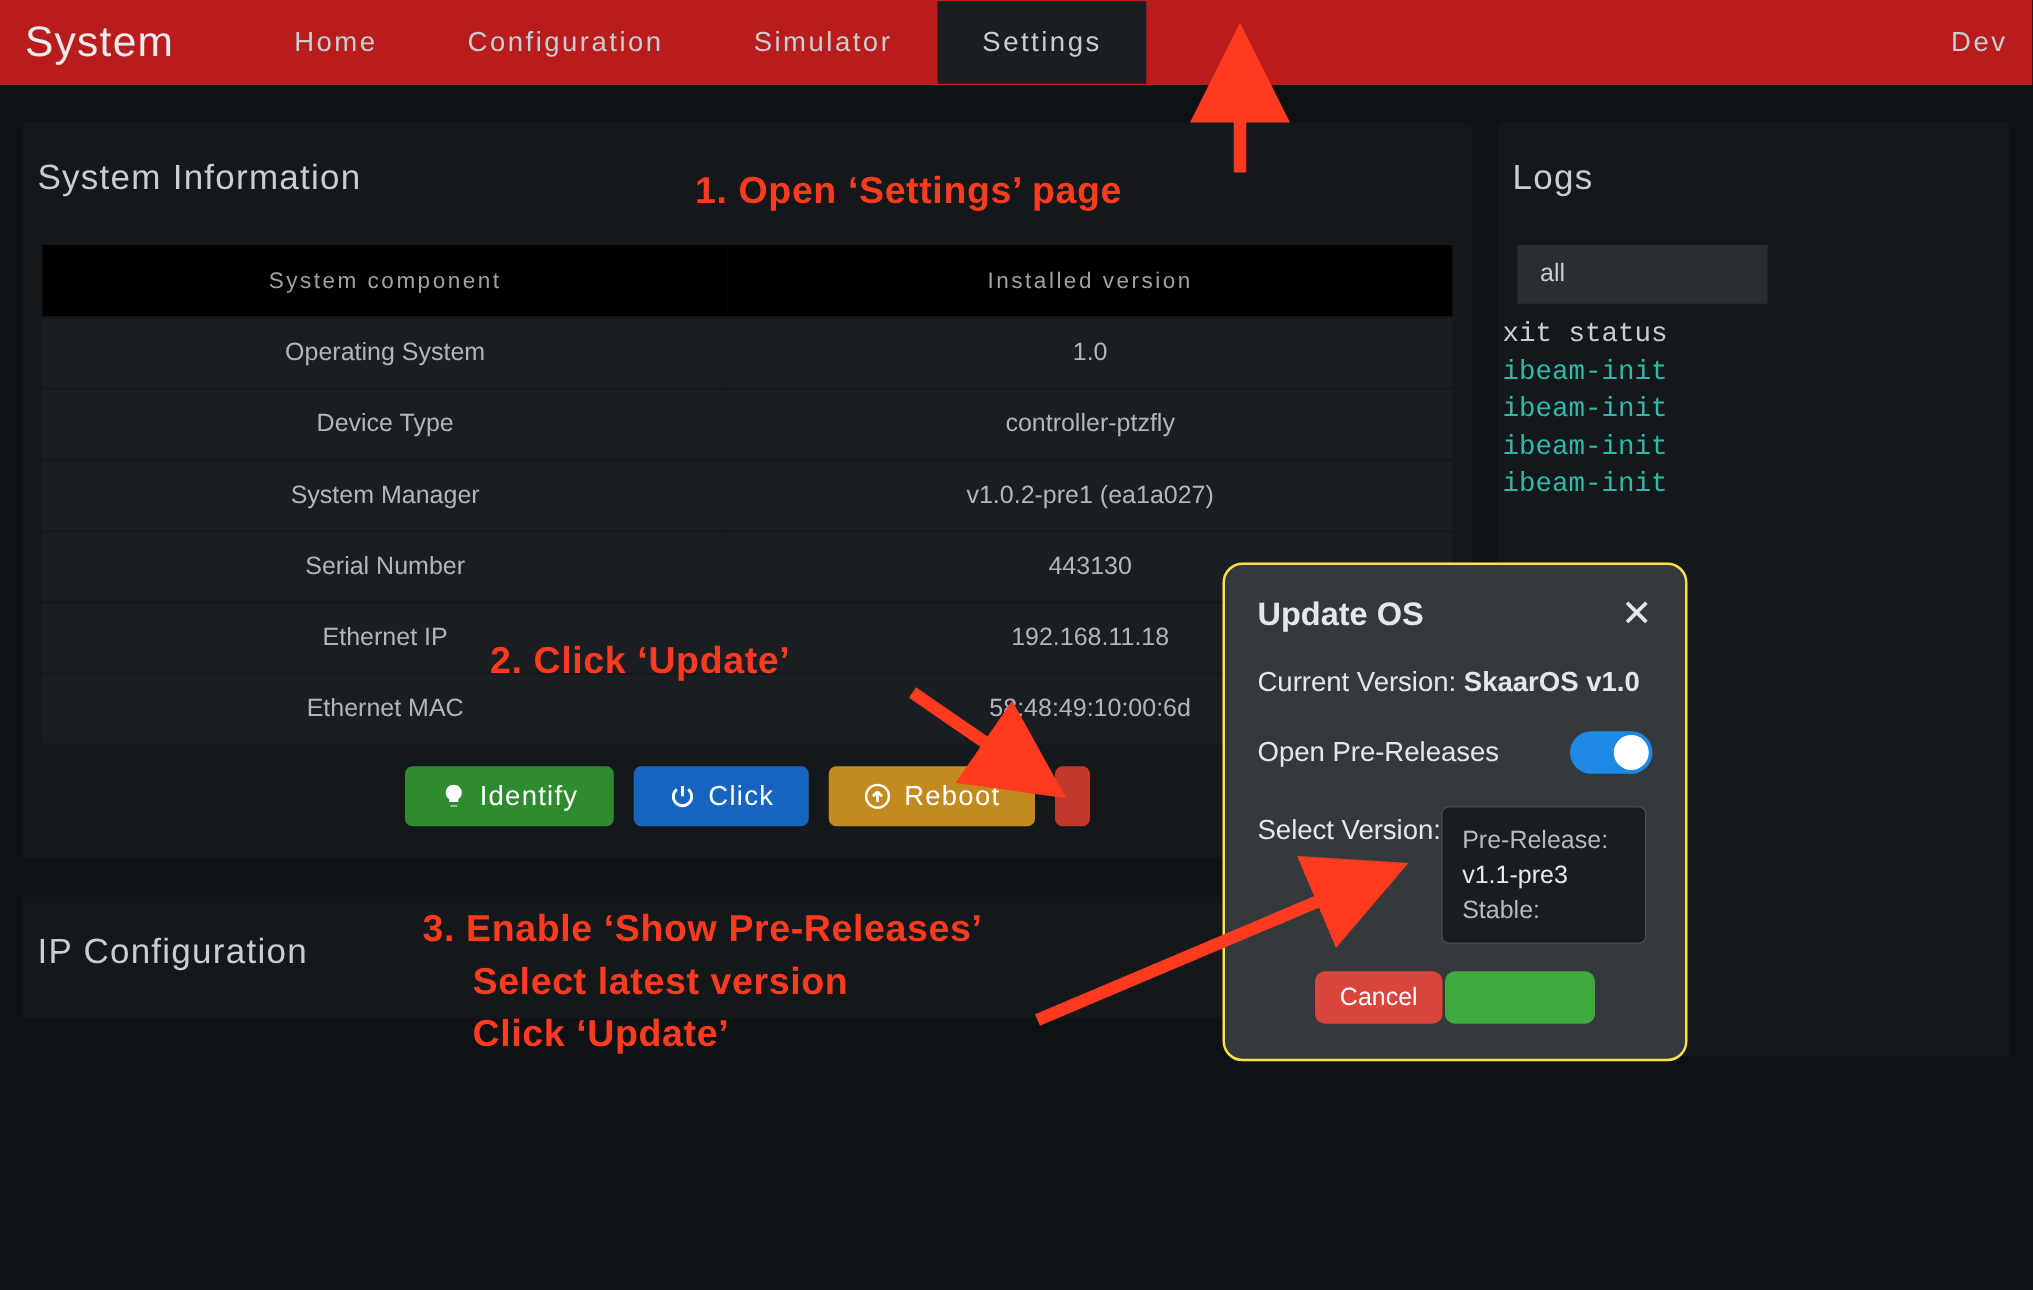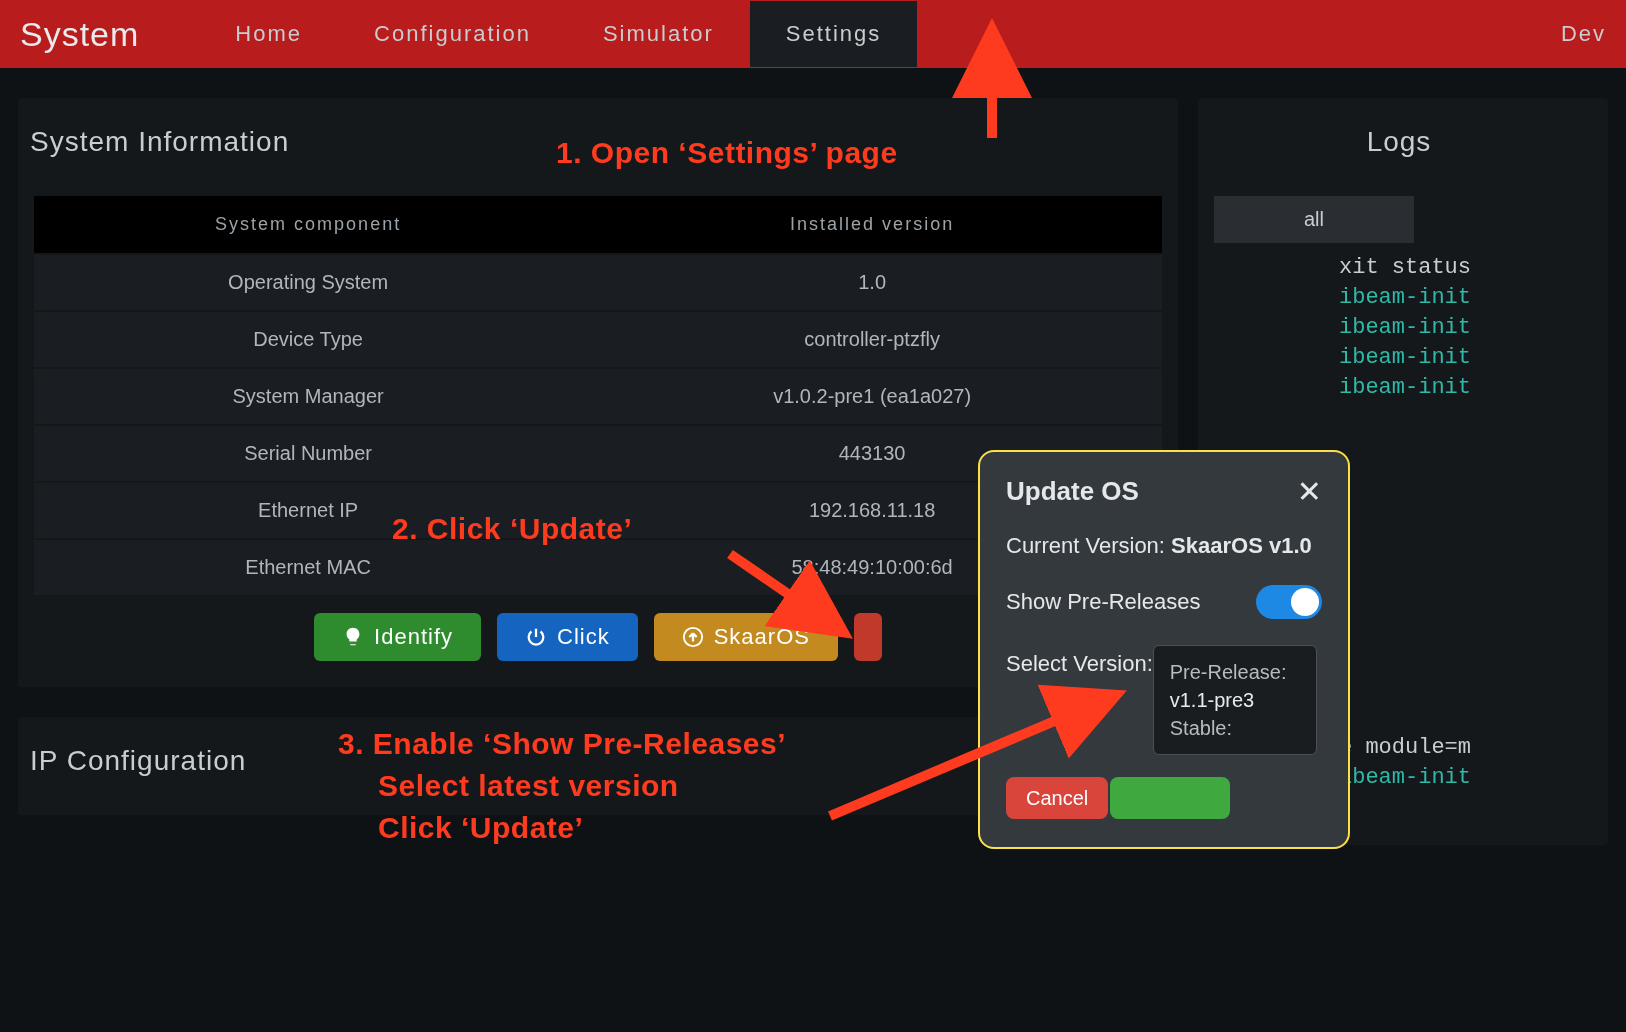--- a/index.html
+++ b/index.html
@@ -39,21 +39,21 @@
   font-size: 22px;
   color: #c8cdd0;
   letter-spacing: 2px;
 }
 .main {
   display: flex;
   padding: 30px 18px 0 18px;
   gap: 20px;
 }
 .left-col { flex: 1; max-width: 1180px; }
-.right-col { width: 410px; text-align: center; }
+.right-col { width: 410px; }
 .panel {
   background: #15181b;
   border-radius: 4px;
   margin-bottom: 30px;
 }
 .panel-title {
   font-size: 28px;
   font-weight: 300;
   color: #c8cdd0;
   padding: 28px 20px 38px 12px;
@@ -162,21 +162,21 @@
   top:3px; right:3px;
 }
 .select-row { display:flex; align-items:flex-start; gap:0; }
 .select-label { font-size:22px; padding-top:6px; }
 .dropdown {
   background:#1a1d20; border:1px solid #4a5056; border-radius:6px;
   padding: 12px 16px; font-size:20px; line-height:28px; color:#b5bbc0;
   min-width: 164px;
 }
 .dropdown .white { color:#e8eaec; }
-.modal-footer { display:flex; gap:2px; justify-content:flex-start; margin-top:22px; }
+.modal-footer { display:flex; gap:2px; justify-content:center; margin-top:22px; }
 .modal-btn { height:42px; border-radius:8px; border:none; font-size:20px; padding:0 20px; cursor:pointer; }
 .modal-btn.cancel { background:#d9453a; color:#fff; }
 .modal-btn.ok { background:#3fa93f; width:120px; }
 
 
 .anno { position:absolute; color:#ff3b1f; font-weight:700; font-size:30px; letter-spacing:0.5px; }
 .anno.small { font-size:30px; line-height:40px; }
 .arrow { position:absolute; }
 .arrow svg { overflow:visible; }
 </style>
@@ -251,21 +251,21 @@
           </span>
           <span>Click</span>
         </button>
         <button class="btn btn-orange">
           <span class="icon">
             <svg viewBox="0 0 24 24" fill="#fff">
                 <circle cx="12" cy="12" r="10" fill="none" stroke="#fff" stroke-width="2"></circle>
                 <path d="M12 17V8m0 0l-4 4m4-4l4 4" stroke="#fff" stroke-width="2.5" fill="none"></path>
               </svg>
           </span>
-          <span>SkaarOS</span>
+          <span>Reboot</span>
         </button>
         <button class="btn btn-red"></button>
       </div>
     </div>
 
     <div class="panel">
       <div class="panel-title">IP Configuration</div>
     </div>
   </div>
 
@@ -280,21 +280,21 @@
 
 <div class="modal">
   <div class="modal-head">
     <div class="modal-title">Update OS</div>
     <div class="modal-close">✕</div>
   </div>
   <div class="modal-line">
     <span>Current Version: </span><b>SkaarOS v1.0</b>
   </div>
   <div class="modal-row">
-    <span style="font-size:22px;">Show Pre-Releases</span>
+    <span style="font-size:22px;">Open Pre-Releases</span>
     <div class="modal-toggle"></div>
   </div>
   <div class="select-row">
     <span class="select-label">Select Version:</span>
     <div class="dropdown">
       <div>Pre-Release:</div>
       <div class="white">v1.1-pre3</div>
       <div>Stable:</div>
     </div>
   </div>

